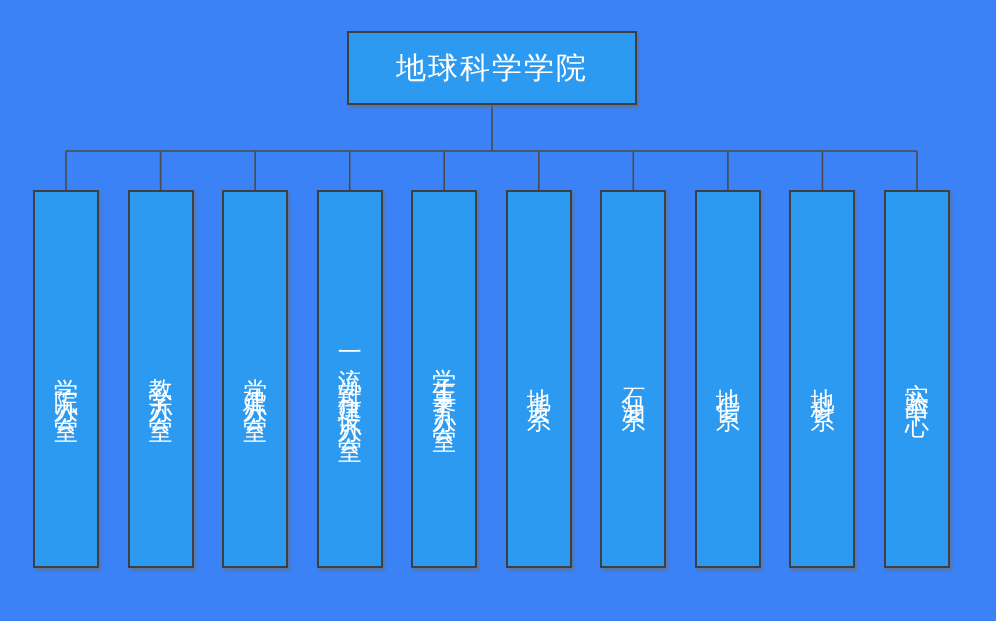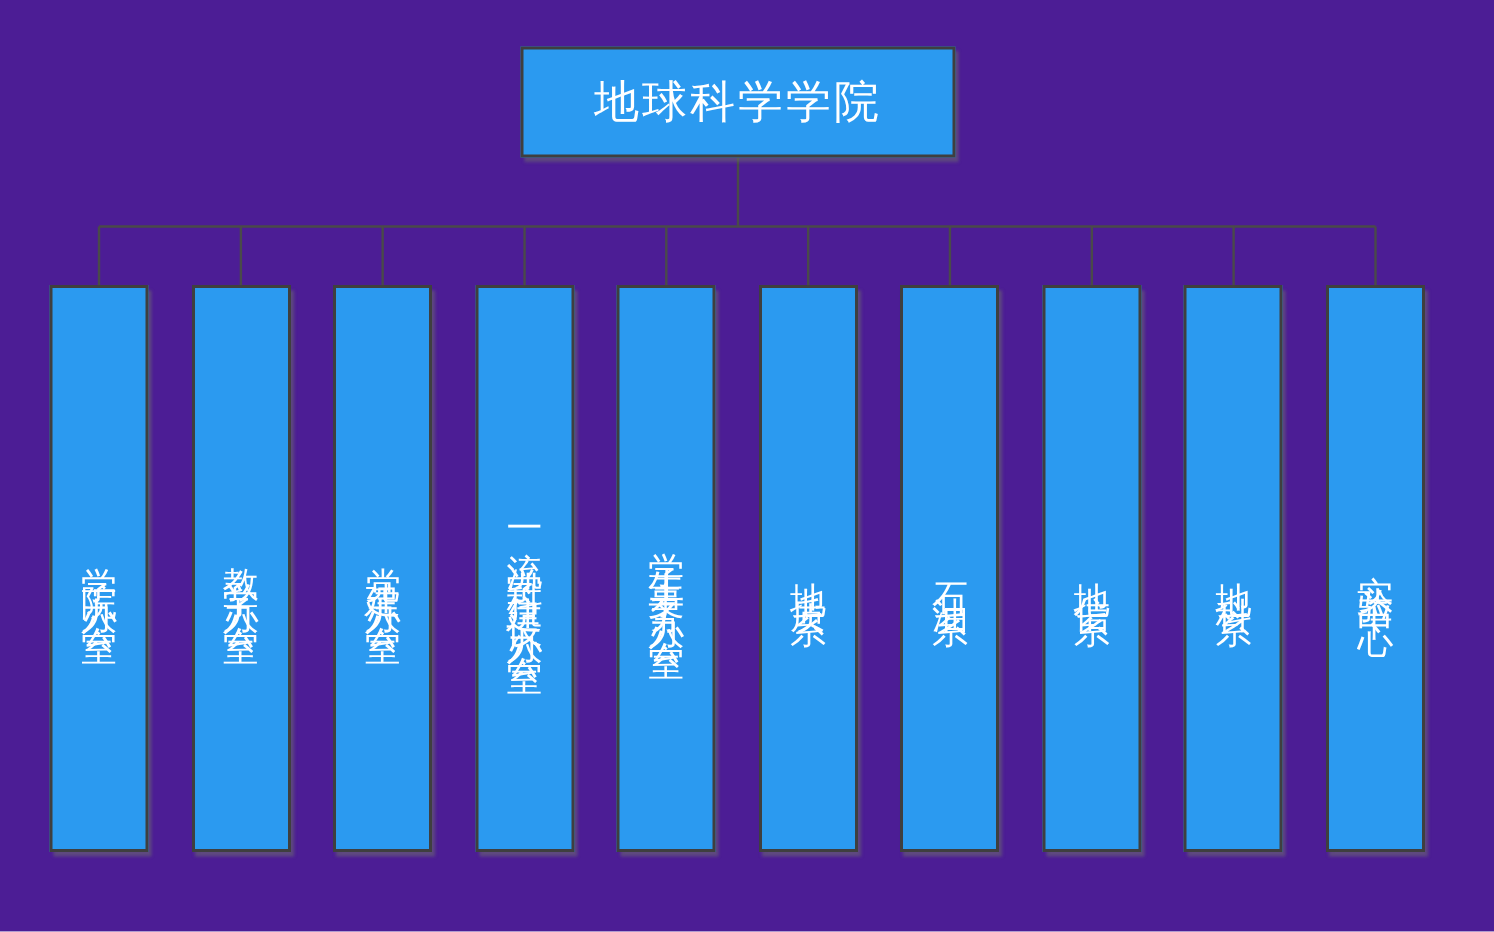--- a/index.html
+++ b/index.html
@@ -4,21 +4,21 @@
 <style>
   html, body {
     margin: 0;
     padding: 0;
     background: #ffffff;
   }
   .canvas {
     position: relative;
     width: 996px;
     height: 621px;
-    background: #4c1d95;
+    background: #3b82f6;
     overflow: hidden;
     font-family: "DejaVu Sans", "Liberation Sans", sans-serif;
   }
   .connectors {
     position: absolute;
     left: 0;
     top: 0;
     width: 996px;
     height: 621px;
     pointer-events: none;

